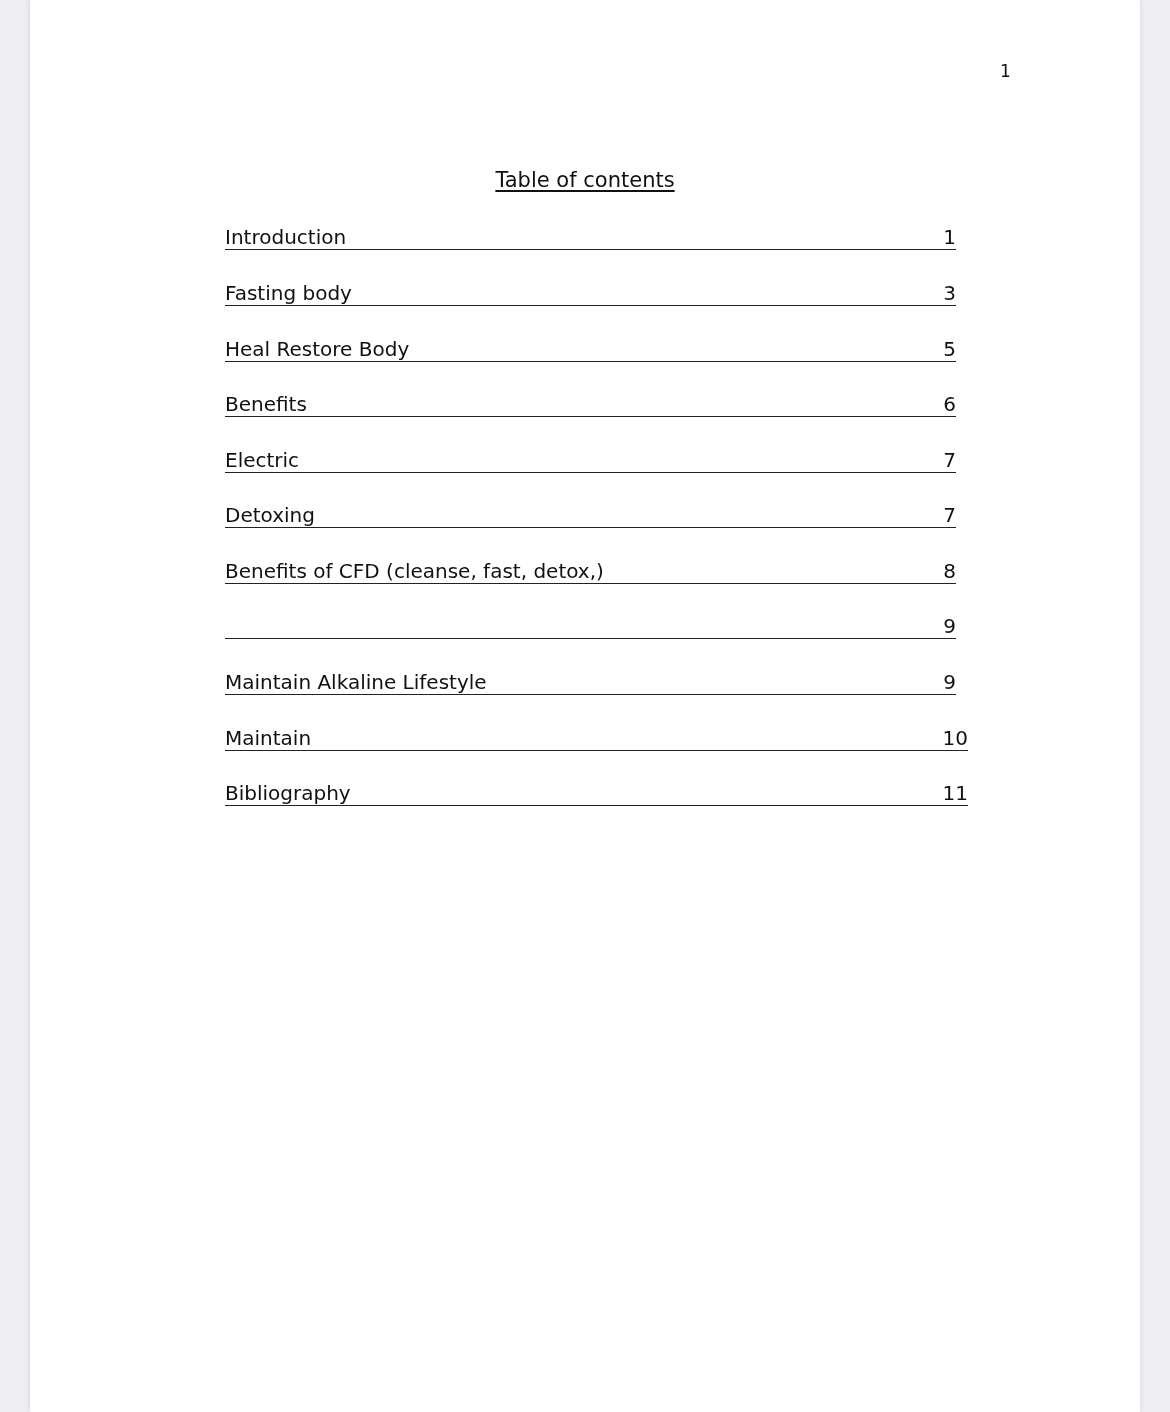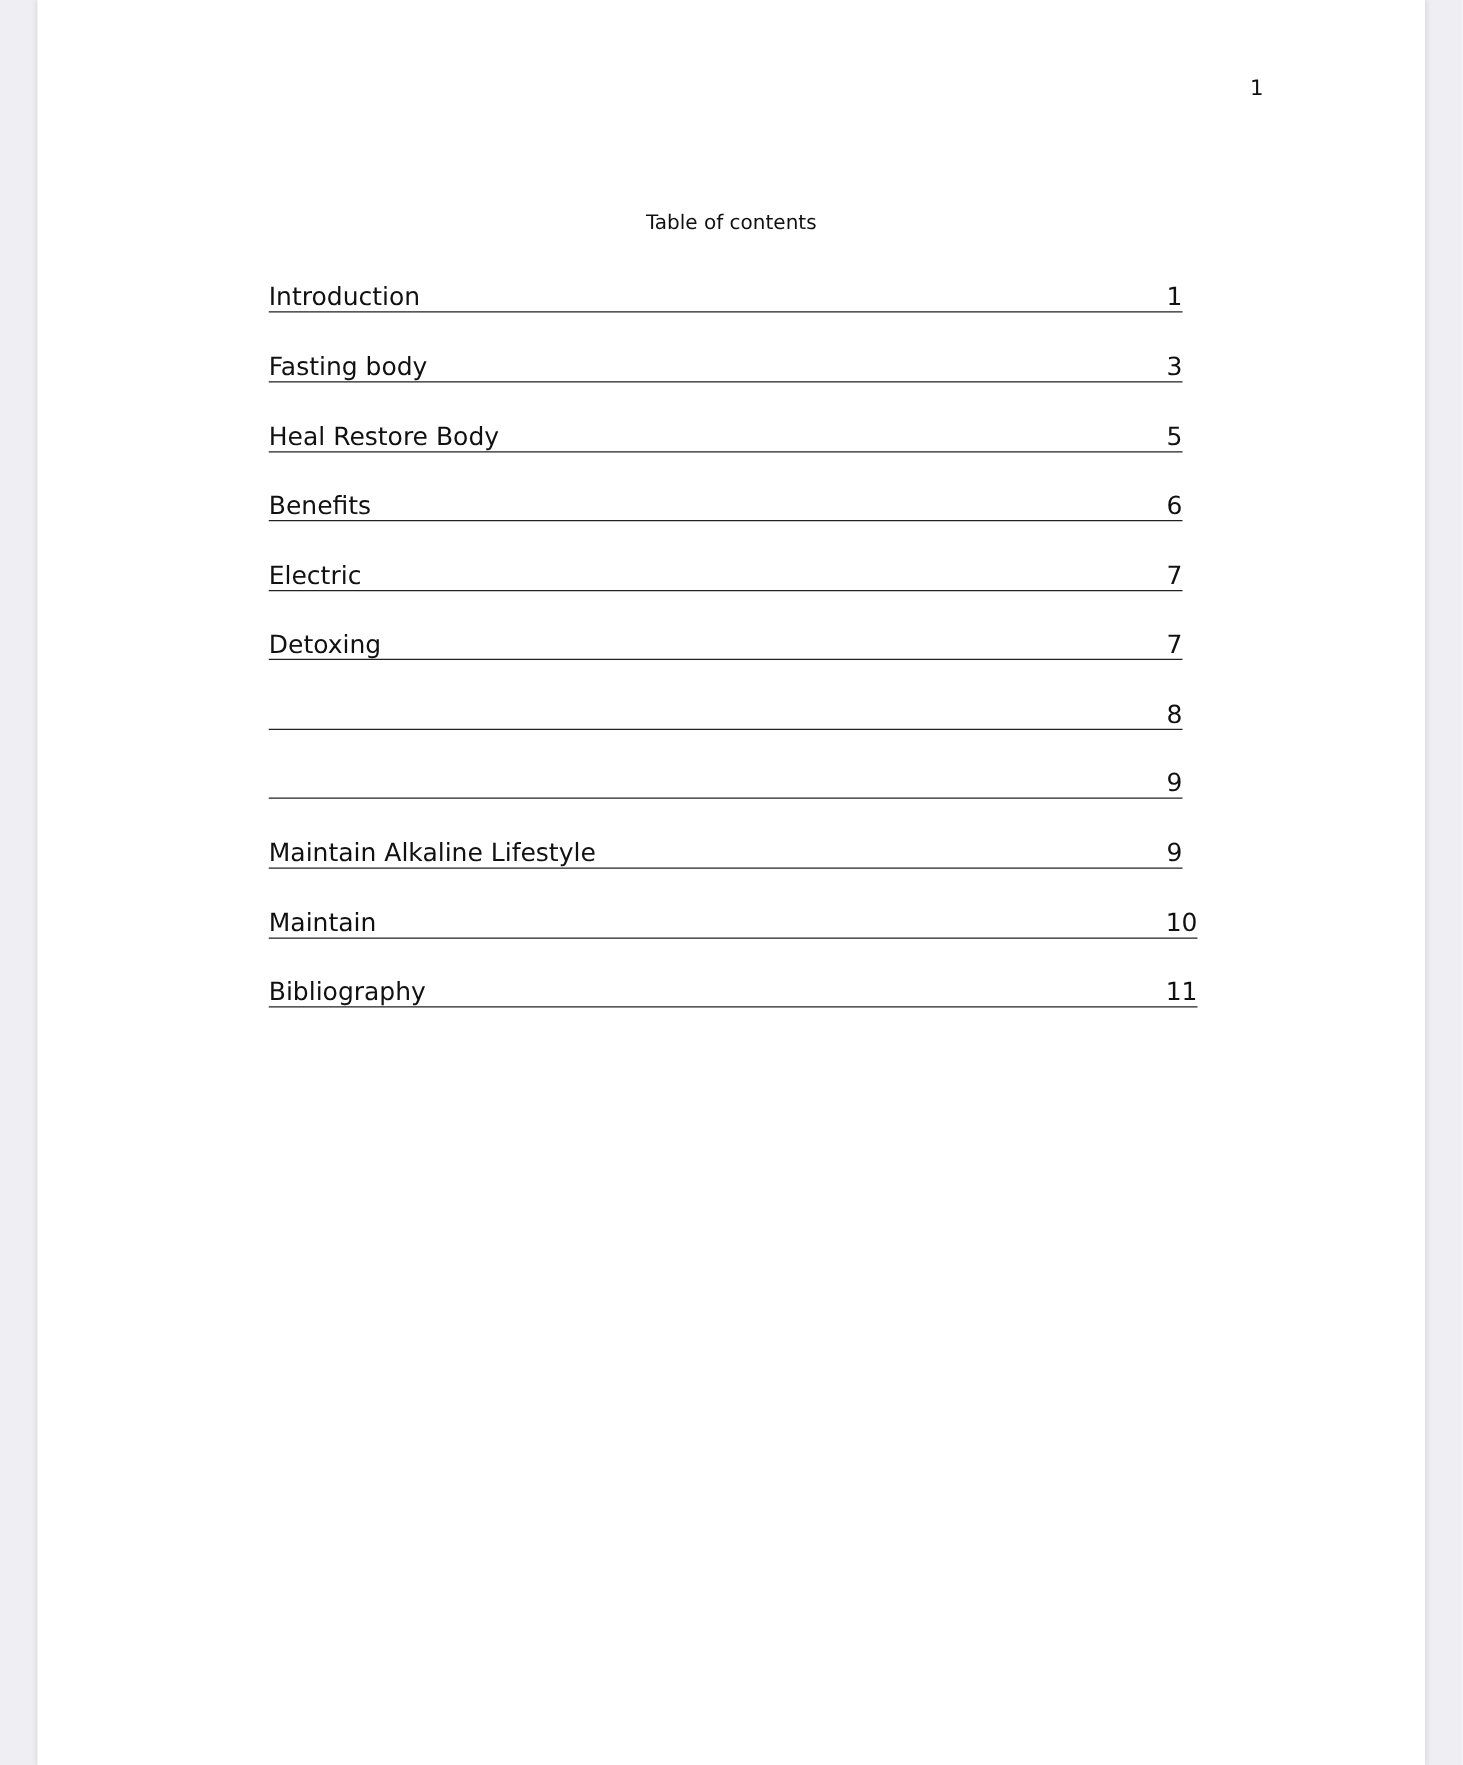--- a/index.html
+++ b/index.html
@@ -15,29 +15,29 @@
       width: 1110px; height: 1412px;
       background: #ffffff;
       box-shadow: -2px 0 3px rgba(0,0,0,0.06), 2px 0 3px rgba(0,0,0,0.06);
     }
     .page-number {
       position: absolute; left: 970px; top: 61px;
       font-size: 17px;
     }
     .toc-title {
       position: absolute; left: 0; width: 1110px; top: 168px;
-      text-align: center; font-size: 16px;
-      text-underline-offset: 3px;
+      text-align: center; font-size: 21px;
+      text-decoration: underline; text-underline-offset: 3px;
     }
     .toc-row {
       position: absolute; left: 0; height: 28px;
       font-size: 20px;
     }
     .toc-link {
-      position: absolute; left: 185px; top: 0;
+      position: absolute; left: 195px; top: 0;
       display: flex; align-items: flex-end;
       height: 28px;
       border-bottom: 1.5px solid #222;
       text-decoration: none; color: #111;
       box-sizing: border-box;
     }
     .toc-label { white-space: nowrap; line-height: 24px; padding-bottom: 0; }
     .toc-fill { flex: 1; }
     .toc-page { white-space: nowrap; line-height: 24px; }
   </style>
@@ -98,20 +98,21 @@
     <a class="toc-link" style="width:731px">
       <span class="toc-label">Detoxing</span>
       <span class="toc-fill"></span>
       <span class="toc-page">7</span>
     </a>
   </div>
 
   <div class="toc-row" style="top:556px">
 
     <a class="toc-link" style="width:731px">
+      <span class="toc-label">Benefits of CFD (cleanse, fast, detox,)</span>
       <span class="toc-fill"></span>
       <span class="toc-page">8</span>
     </a>
   </div>
 
   <div class="toc-row" style="top:611px">
 
     <a class="toc-link" style="width:731px">
       <span class="toc-fill"></span>
       <span class="toc-page">9</span>

